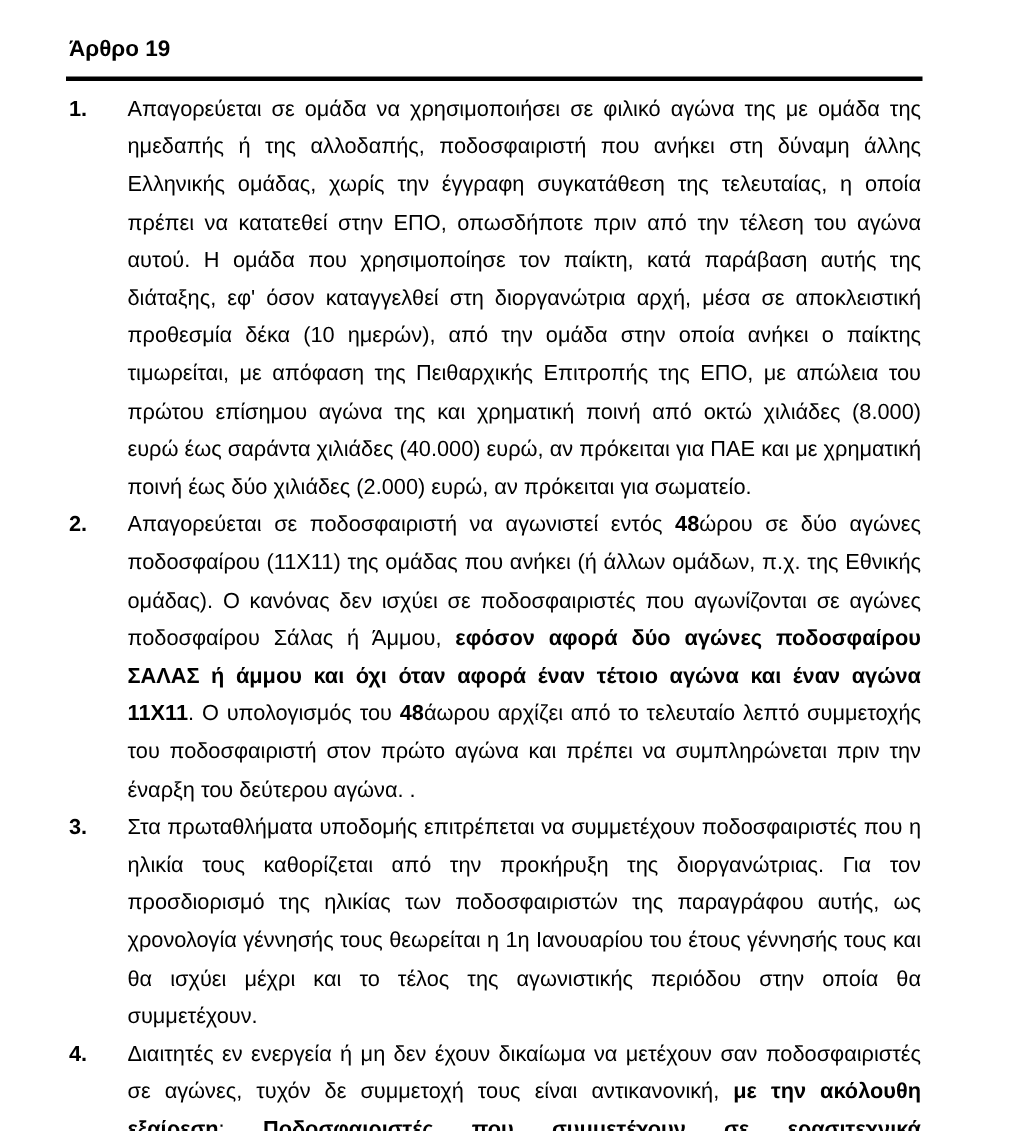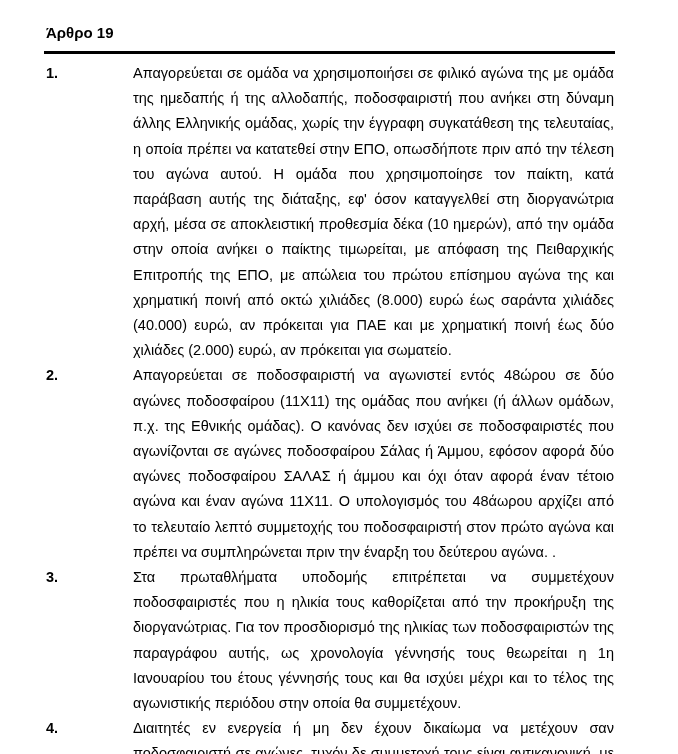--- a/index.html
+++ b/index.html
@@ -20,23 +20,22 @@
   }
   .list { position: absolute; left: 46px; top: 61px; width: 568px; }
   .item { display: flex; }
   .item .marker {
     width: 39px; flex: 0 0 39px; font-weight: bold; font-size: 14.5px;
     line-height: 25.2px;
   }
   .item .text {
     flex: 1; font-size: 14.5px; line-height: 25.2px; text-align: justify;
     text-align-last: left;
-    margin-left: 48px;
   }
-  .item .text b { font-weight: normal; }
+  .item .text b { font-weight: bold; }
   .item.i2 { margin-top: 0px; }
 </style>
 </head>
 <body>
 
 <div class="page">
   <div class="heading">
     <span class="num">Άρθρο 19</span>
   </div>
   <div class="rule"></div>
@@ -56,16 +55,16 @@
 
     <div class="item">
       <div class="marker">3.</div>
       <div class="text">
         <span>Στα πρωταθλήματα υποδομής επιτρέπεται να συμμετέχουν ποδοσφαιριστές που η ηλικία τους καθορίζεται από την προκήρυξη της διοργανώτριας. Για τον προσδιορισμό της ηλικίας των ποδοσφαιριστών της παραγράφου αυτής, ως χρονολογία γέννησής τους θεωρείται η 1η Ιανουαρίου του έτους γέννησής τους και θα ισχύει μέχρι και το τέλος της αγωνιστικής περιόδου στην οποία θα συμμετέχουν.</span>
       </div>
     </div>
 
     <div class="item">
       <div class="marker">4.</div>
-      <div class="text"><span>Διαιτητές εν ενεργεία ή μη δεν έχουν δικαίωμα να μετέχουν σαν ποδοσφαιριστή σε αγώνες, τυχόν δε συμμετοχή τους είναι αντικανονική, </span><b>με την ακόλουθη εξαίρεση</b><span>:  </span><b>Ποδοσφαιριστές που συμμετέχουν σε ερασιτεχνικά πρωταθλήματα, οι οποίοι δεν έχουν ολοκληρώσει το εικοστό δεύτερο (22)</b></div>
+      <div class="text"><span>Διαιτητές εν ενεργεία ή μη δεν έχουν δικαίωμα να μετέχουν σαν ποδοσφαιριστές σε αγώνες, τυχόν δε συμμετοχή τους είναι αντικανονική, </span><b>με την ακόλουθη εξαίρεση</b><span>:  </span><b>Ποδοσφαιριστές που συμμετέχουν σε ερασιτεχνικά πρωταθλήματα, οι οποίοι δεν έχουν ολοκληρώσει το εικοστό δεύτερο (22)</b></div>
     </div>
   </div>
 </div>
 
 </body></html>

